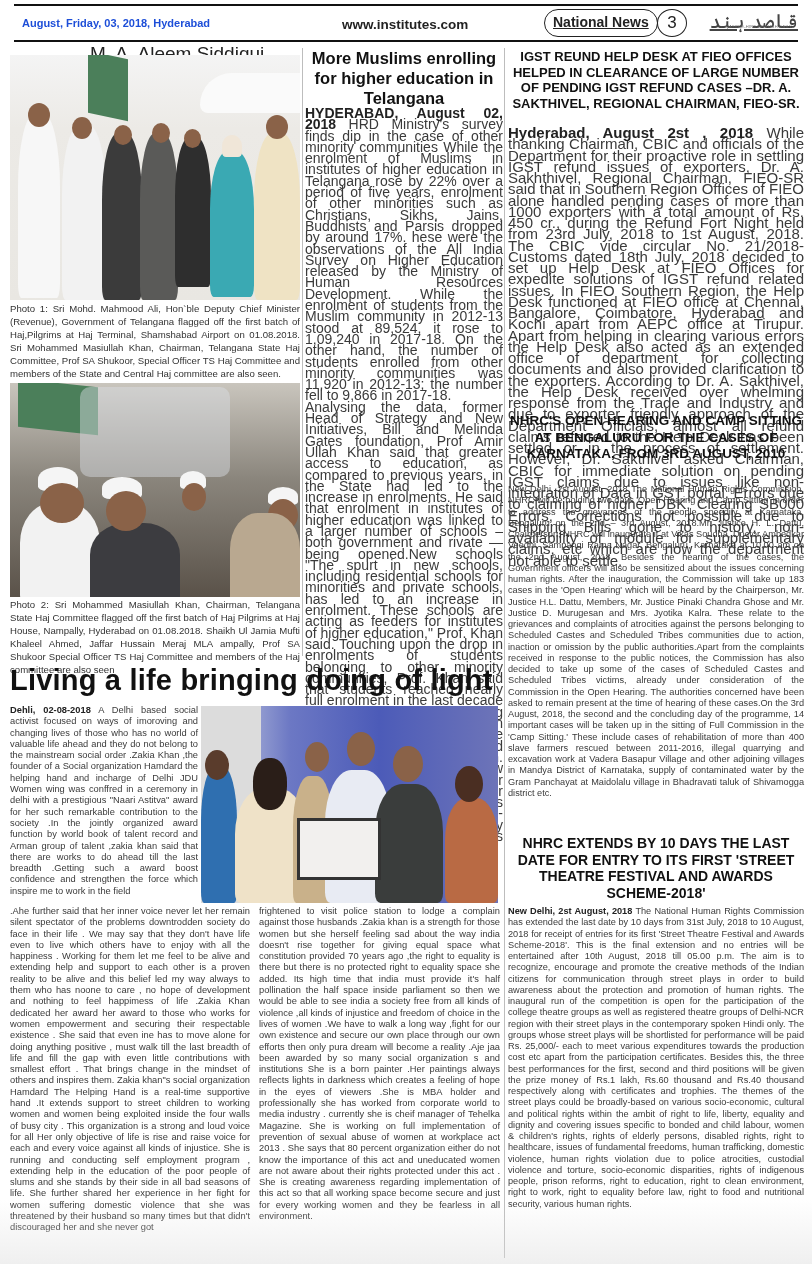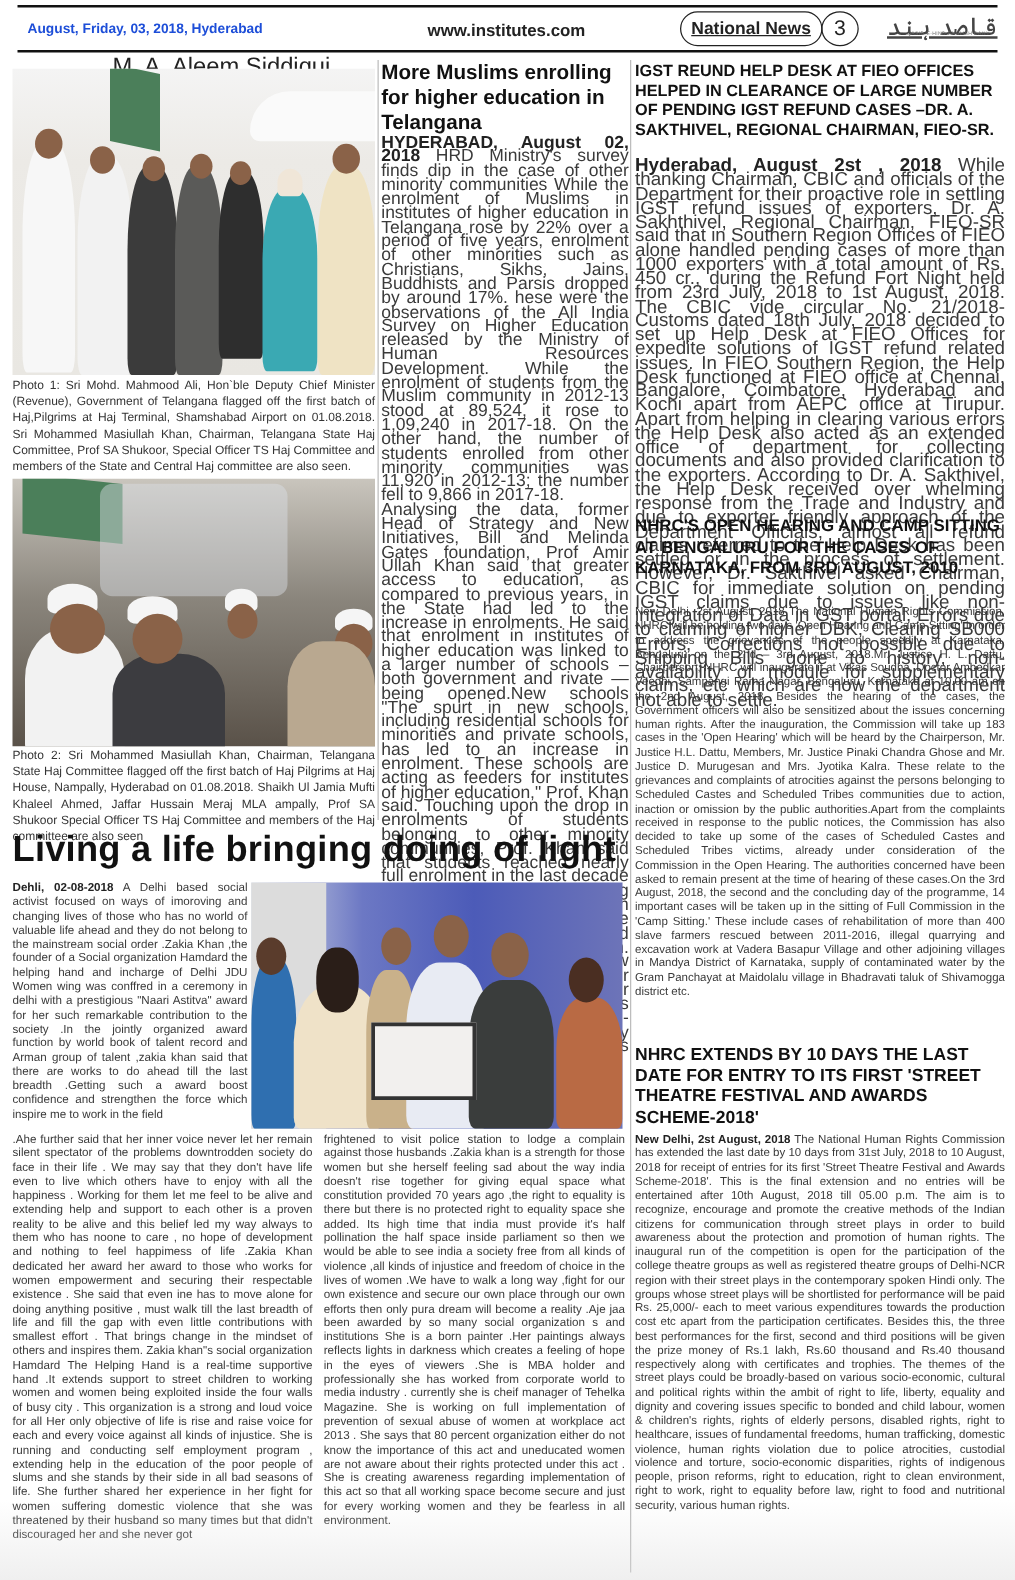--- a/index.html
+++ b/index.html
@@ -27,21 +27,21 @@
 
   .fig { position: absolute; border-radius: 40% 40% 8% 8%; }
   .head { position: absolute; border-radius: 50%; background: #8a6248; }
   .cap { position: absolute; border-radius: 50% 50% 20% 20%; background: #f5f5f5; }
   .flag { position: absolute; background: #4b7f5a; }
 
   .caption { position: absolute; font-size: 9.6px; line-height: 13px; color: #333; text-align: justify; }
   .caption1 { left: 10px; top: 302px; width: 290px; }
   .caption2 { left: 10px; top: 598px; width: 290px; }
 
-  .headline { position: absolute; font-weight: bold; color: #111; }
+  .headline { position: absolute; font-weight: bold; color: #111; text-align: center; }
   .h-muslims { left: 305px; top: 48px; width: 198px; font-size: 16.5px; line-height: 20px; }
   .h-igst { left: 508px; top: 49px; width: 296px; font-size: 13px; line-height: 15.5px; }
   .h-nhrc1 { left: 508px; top: 413px; width: 296px; font-size: 13.5px; line-height: 16.5px; }
   .h-nhrc2 { left: 508px; top: 835px; width: 296px; font-size: 14px; line-height: 16.5px; }
   .h-living { left: 10px; top: 663px; width: 492px; font-size: 29px; line-height: 34px; text-align: left; letter-spacing: 0.2px; }
 
   .body { position: absolute; font-size: 14px; line-height: 11.3px; color: #3a3a3a; text-align: justify; }
   .body b { color: #222; }
   .b-muslims { left: 305px; top: 108px; width: 198px; }
   .b-igst { left: 508px; top: 127px; width: 296px; font-size: 15px; line-height: 11.25px; }

